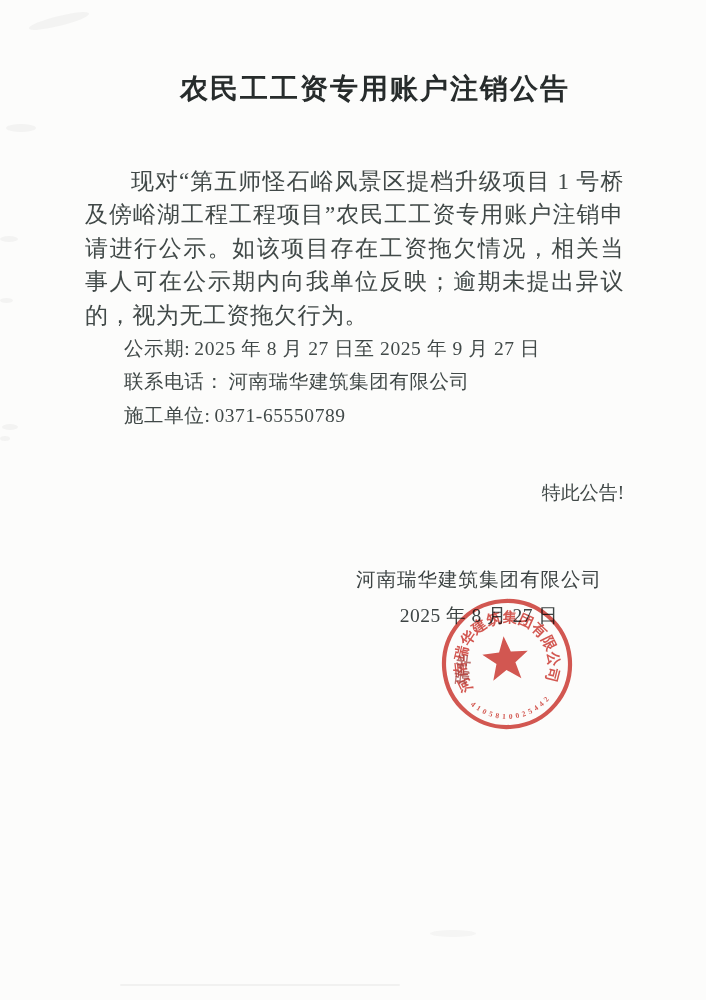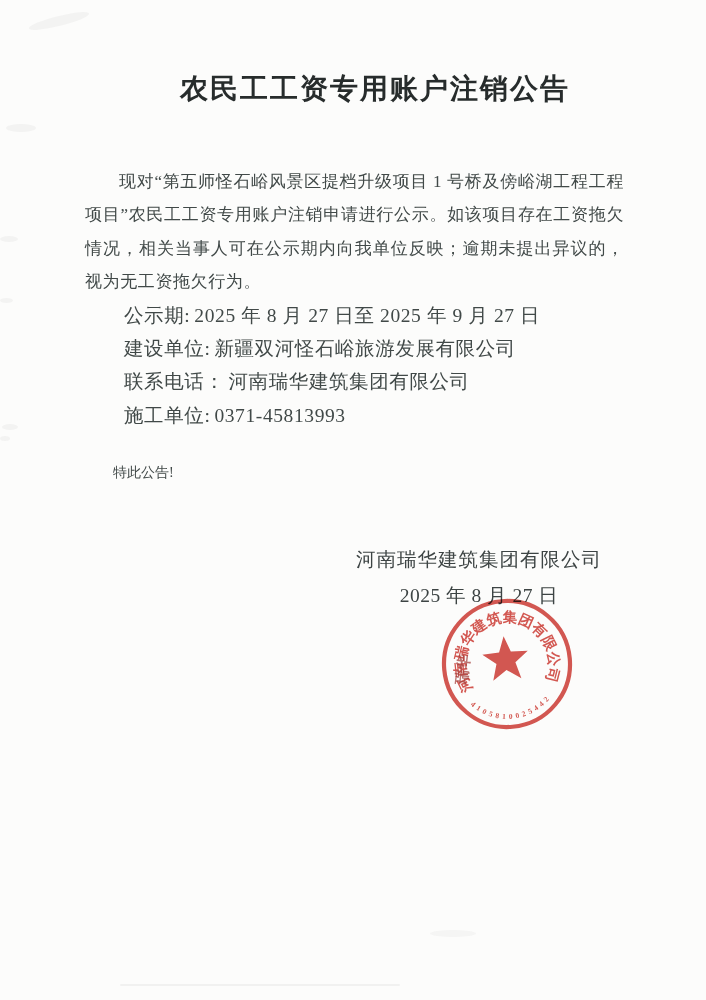--- a/index.html
+++ b/index.html
@@ -10,27 +10,27 @@
     color:#414948;
   }
   .title {
     margin:0; padding-top:70px; text-align:center;
     font-family:"DejaVu Sans","Liberation Sans",sans-serif;
     font-size:28px; line-height:38px; font-weight:700;
     letter-spacing:2px; color:#272c2c;padding-left:44px;
   }
   .para {
     margin:57px 82px 0 85px;
-    font-size:17px; line-height:33.4px; letter-spacing:0.6px;
+    font-size:23px; line-height:33.4px; letter-spacing:0.6px;
     text-align:justify; text-indent:2em;
   }
   .fields { margin:0 78px 0 85px; font-size:19.5px; line-height:33.4px; letter-spacing:0.6px; }
   .field { text-indent:2em; text-align:justify; }
   .fval { margin-left:4px; }
-  .closing { margin:24px 82px 0 85px; font-size:14px; line-height:33.4px; text-indent:2em; }
+  .closing { margin:44px 82px 0 85px; font-size:19px; line-height:33.4px; text-indent:2em;text-align:right; }
   .sig {
     margin:55px 104px 0 auto; width:fit-content; text-align:center;
     font-size:19.5px; line-height:30px; letter-spacing:1px; color:#3d4444;
   }
   .sig-date { margin-top:6px; letter-spacing:0.5px; }
   .seal {
     position:absolute; left:432px; top:589px; width:150px; height:150px;
     mix-blend-mode:multiply; opacity:0.92; transform:rotate(-5deg);
     pointer-events:none;
   }
@@ -60,27 +60,24 @@
 
   <h1 class="title">农民工工资专用账户注销公告</h1>
 
   <p class="para">现对“第五师怪石峪风景区提档升级项目 1 号桥及傍峪湖工程工程项目”农民工工资专用账户注销申请进行公示。如该项目存在工资拖欠情况，相关当事人可在公示期内向我单位反映；逾期未提出异议的，视为无工资拖欠行为。</p>
 
   <div class="fields">
     <div class="field">
       <span>公示期:</span><span class="fval">2025 年 8 月 27 日至 2025 年 9 月 27 日</span>
     </div>
     <div class="field">
-      <span>建设单位:</span><span class="fval">新疆双河怪石峪旅游发展有限公司</span>
-    </div>
-    <div class="field">
       <span>联系电话：</span><span class="fval">河南瑞华建筑集团有限公司</span>
     </div>
     <div class="field">
-      <span>施工单位:</span><span class="fval">0371-45813993</span>
+      <span>施工单位:</span><span class="fval">0371-65550789</span>
     </div>
   </div>
 
   <p class="closing">特此公告!</p>
 
   <div class="sig">
     <div>河南瑞华建筑集团有限公司</div>
     <div class="sig-date">2025 年 8 月 27 日</div>
   </div>
 

